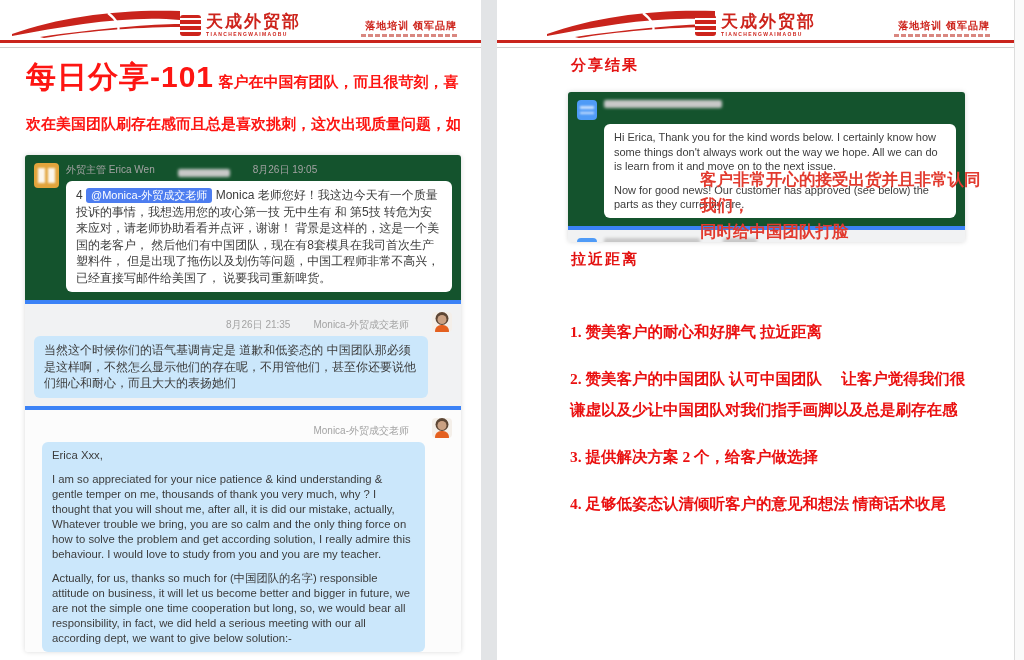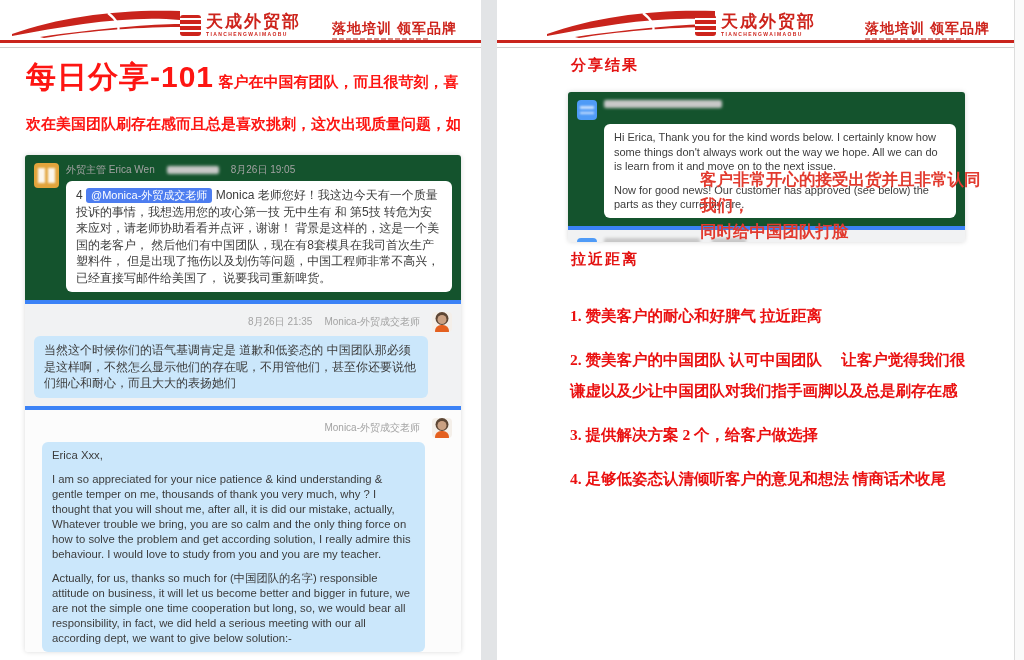--- a/index.html
+++ b/index.html
@@ -14,36 +14,36 @@
   
   .hdr{position:relative;height:50px;}
   .swoosh{position:absolute;left:12px;top:7px;}
   .brand{position:absolute;left:0;right:0;top:13px;display:flex;justify-content:center;align-items:flex-start;gap:5px;}
   .seal{width:21px;height:21px;background:#cd241c;border-radius:3px;margin-top:2px;
         background-image:linear-gradient(#cd241c 3px,#fff 3px,#fff 5px,#cd241c 5px,#cd241c 9px,#fff 9px,#fff 11px,#cd241c 11px,#cd241c 15px,#fff 15px,#fff 17px,#cd241c 17px);}
   .brand-txt{display:flex;flex-direction:column;line-height:1;}
   .brand-name{color:#cd241c;font-weight:bold;font-size:17px;letter-spacing:2px;}
   .brand-sub{color:#cd241c;font-size:5px;letter-spacing:1.4px;margin-top:2px;font-weight:bold;}
   .tagline{position:absolute;right:24px;top:21px;text-align:right;line-height:1;}
-  .tagline-main{color:#cd241c;font-size:14px;font-weight:bold;letter-spacing:1px;}
+  .tagline-main{color:#cd241c;font-size:10px;font-weight:bold;letter-spacing:1px;}
   .tagline-sub{margin-top:3px;height:3px;width:96px;background:repeating-linear-gradient(90deg,#d98780 0 5px,transparent 5px 7px);}
   .hdr-redline{position:absolute;left:0;right:0;top:40px;height:3px;background:#c9241c;}
   .hdr-grayline{position:absolute;left:0;right:0;top:47px;height:1px;background:#cfcfcf;}
 
   
   .titleblock{position:absolute;left:26px;top:56px;width:440px;line-height:42px;color:#fd1512;font-weight:bold;}
   .title-big{font-size:30px;letter-spacing:1px;}
   .title-small{font-size:15px;}
   .chatpanel{position:absolute;background:#f7f7f7;box-shadow:0 0 5px rgba(0,0,0,.15);border-radius:3px;overflow:hidden;}
   #chatL{left:25px;top:155px;width:436px;height:497px;}
   .blk{padding:8px 9px;}
   .blk+.blk{border-top:4px solid #3b82f6;}
   .blk.alt{background:#f1f2f3;}
   .blk.lite{background:#14532d;}
-  .msg-head{font-size:10px;color:#a3a3a3;display:flex;align-items:center;gap:12px;}
+  .msg-head{font-size:10px;color:#a3a3a3;display:flex;align-items:flex-end;gap:23px;}
   .msg-head.right{justify-content:flex-end;}
   .blurblob{display:inline-block;height:8px;border-radius:2px;background:#c8c8c8;filter:blur(1.5px);}
   .avatar{width:25px;height:25px;border-radius:4px;flex:none;position:relative;overflow:hidden;}
   .avatar.sm{width:20px;height:20px;}
   .av-orange{background:#e2a43c;}
   .av-orange::after{content:"";position:absolute;inset:5px 4px;background:
      repeating-linear-gradient(90deg,#fff 0 7px,transparent 7px 10px);filter:blur(1.3px);opacity:.9;}
   .av-blue{background:#4f9bf7;}
   .av-blue::after{content:"";position:absolute;inset:6px 3px;background:
      repeating-linear-gradient(#eaf3ff 0 3px,transparent 3px 6px);filter:blur(1.2px);opacity:.8;}
@@ -65,21 +65,21 @@
 
   
   .r-heading{position:absolute;left:74px;color:#e31312;font-weight:bold;font-size:15px;
              font-family:"Liberation Serif","DejaVu Serif",serif;letter-spacing:2px;}
   #chatR{left:71px;top:92px;width:397px;height:150px;}
   #chatR .bubble{margin-left:27px;}
   .annotation{position:absolute;left:203px;top:166px;width:285px;color:#e23a2e;font-weight:bold;
               font-size:16.5px;line-height:26px;z-index:5;}
   .points{position:absolute;left:73px;top:300px;width:408px;color:#ea1010;font-weight:bold;
           font-size:15.5px;line-height:31px;font-family:"Liberation Serif","DejaVu Serif",serif;}
-  .points p{margin:0 0 13px 0;}
+  .points p{margin:16px 0 13px 0;}
 </style>
 </head>
 <body>
 
 <div class="page" id="pageL">
   <div class="hdr">
     <svg class="swoosh" width="170" height="32" viewBox="0 0 170 32">
       <path d="M0 27 C 50 9, 110 2, 168 4 L 168 13 C 118 8 58 18 0 29 Z" fill="#c9241c"></path>
       <path d="M28 30 C 90 21 140 17 168 17 L 168 20 C 120 20 68 25 32 31 Z" fill="#c9241c"></path>
       <path d="M96 6 C 104 12 108 19 106 26" stroke="#ffffff" stroke-width="2.2" fill="none"></path>

